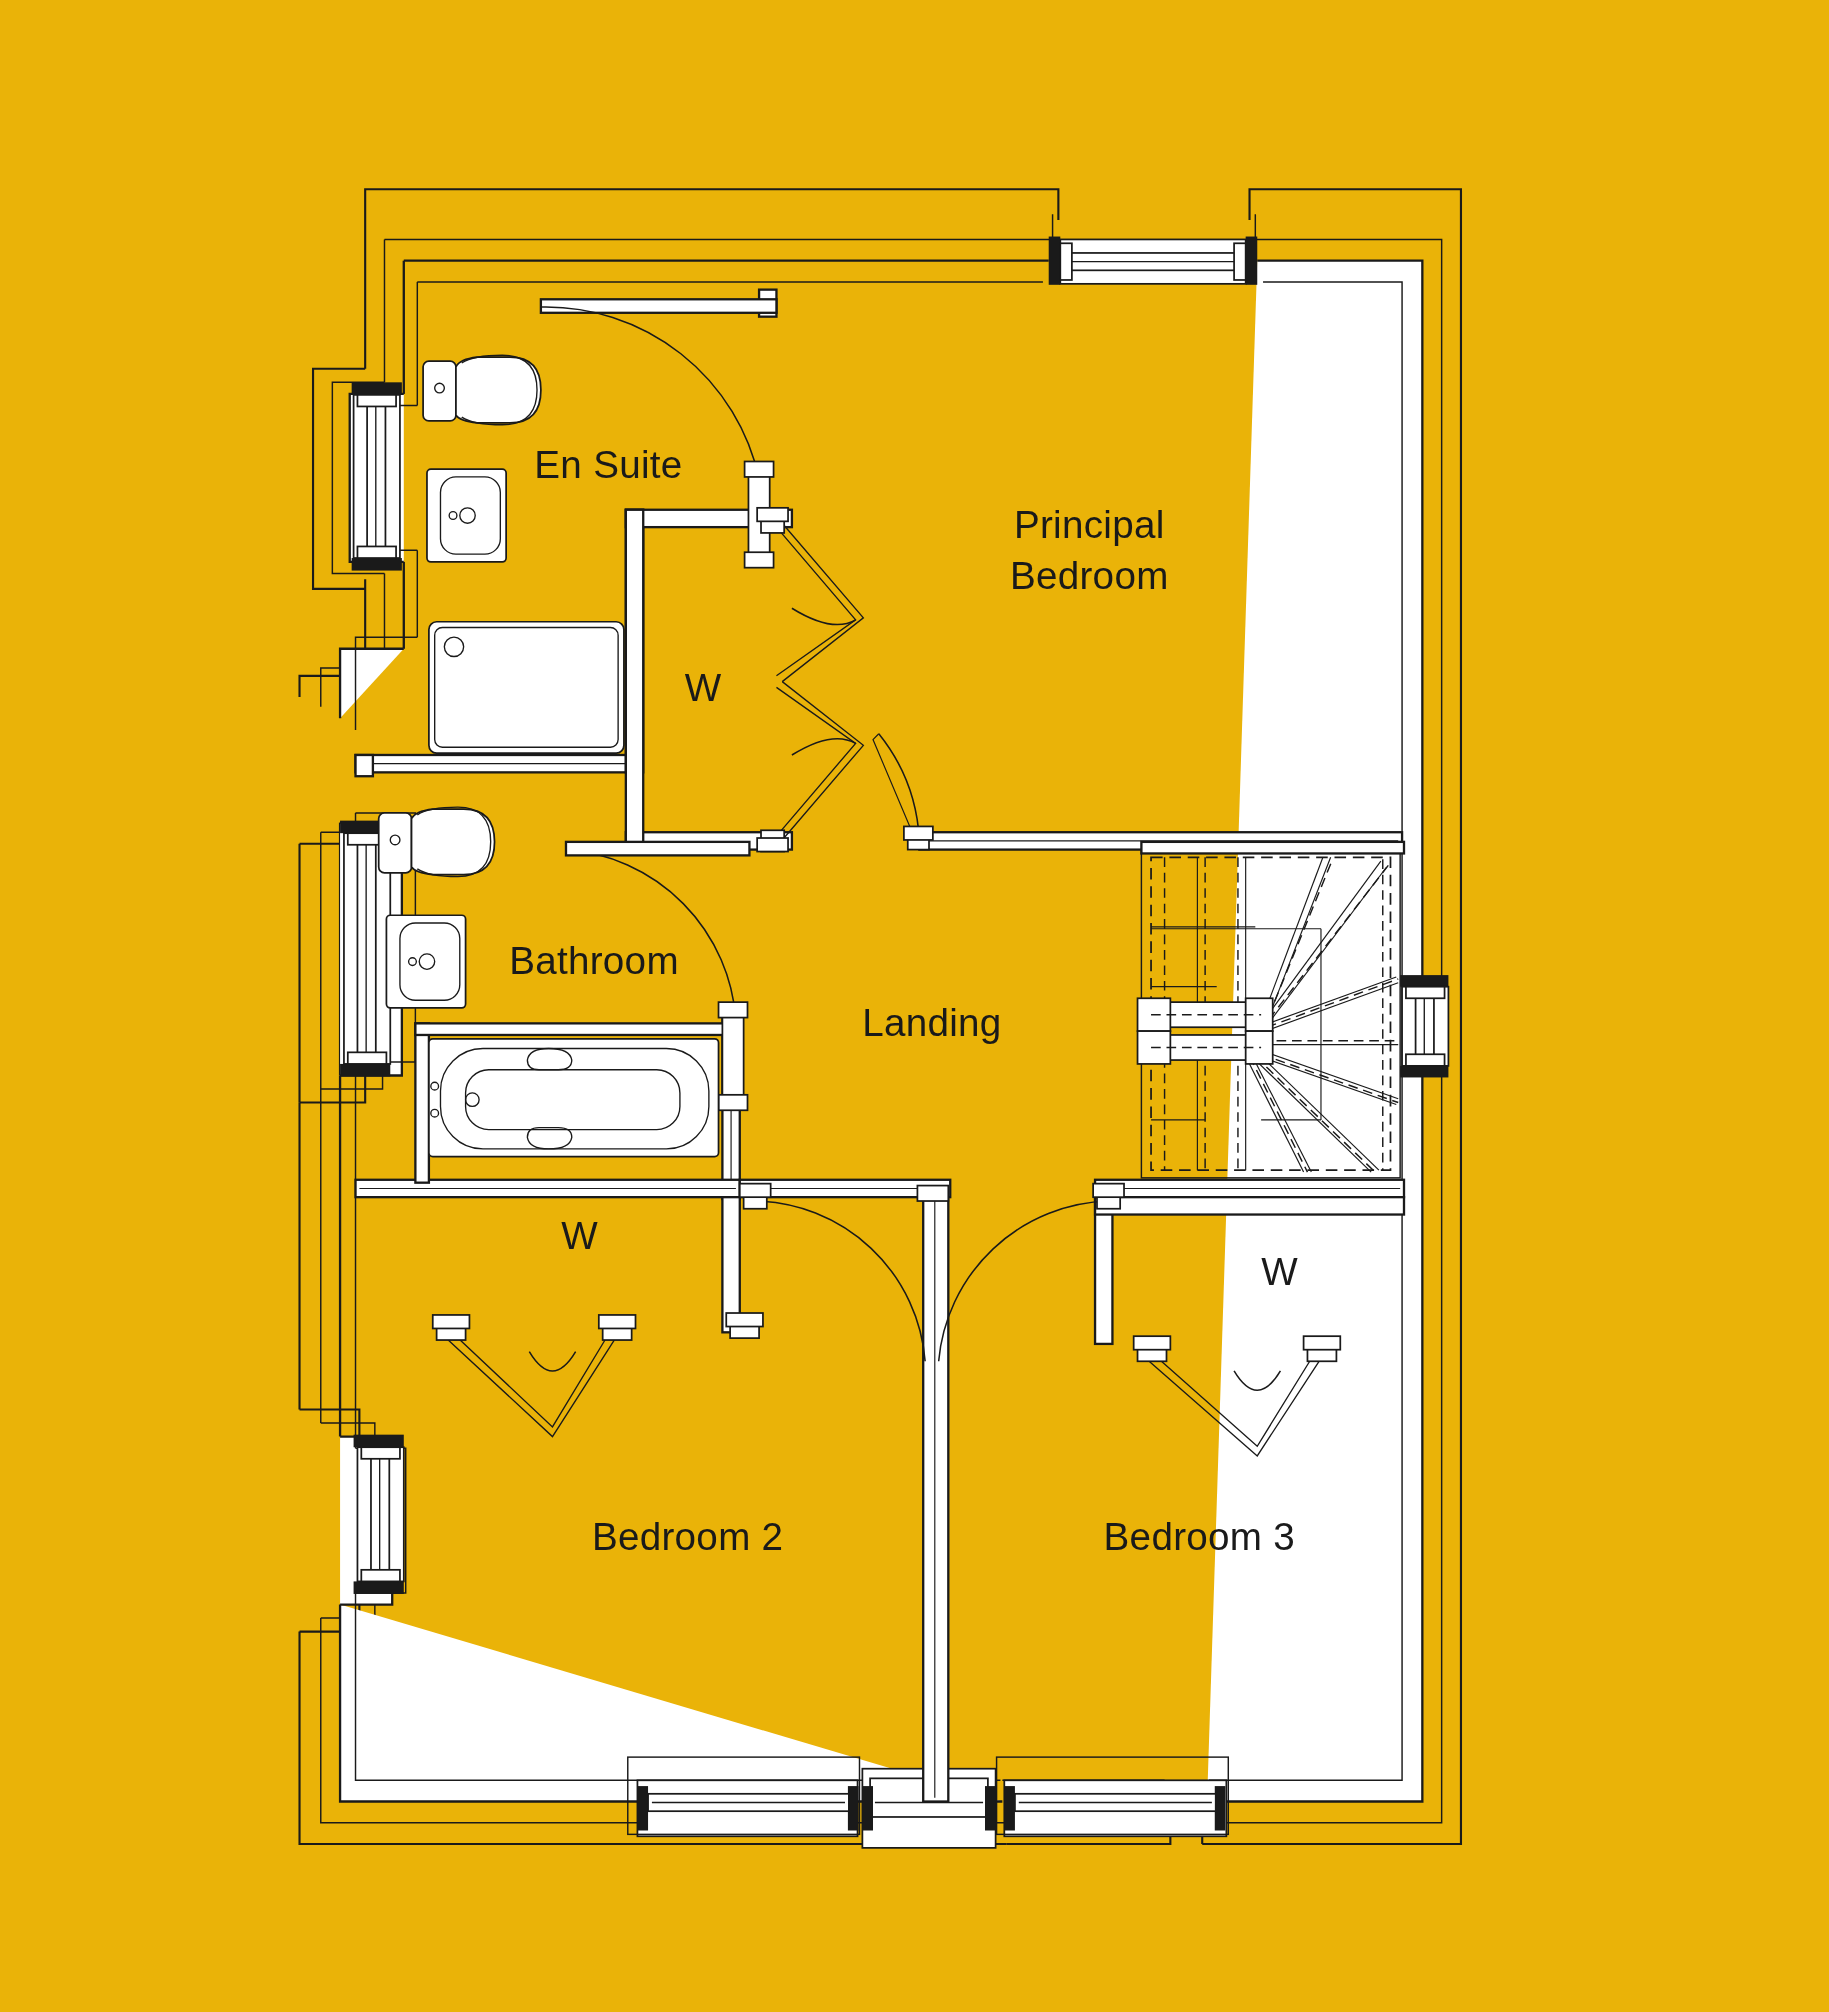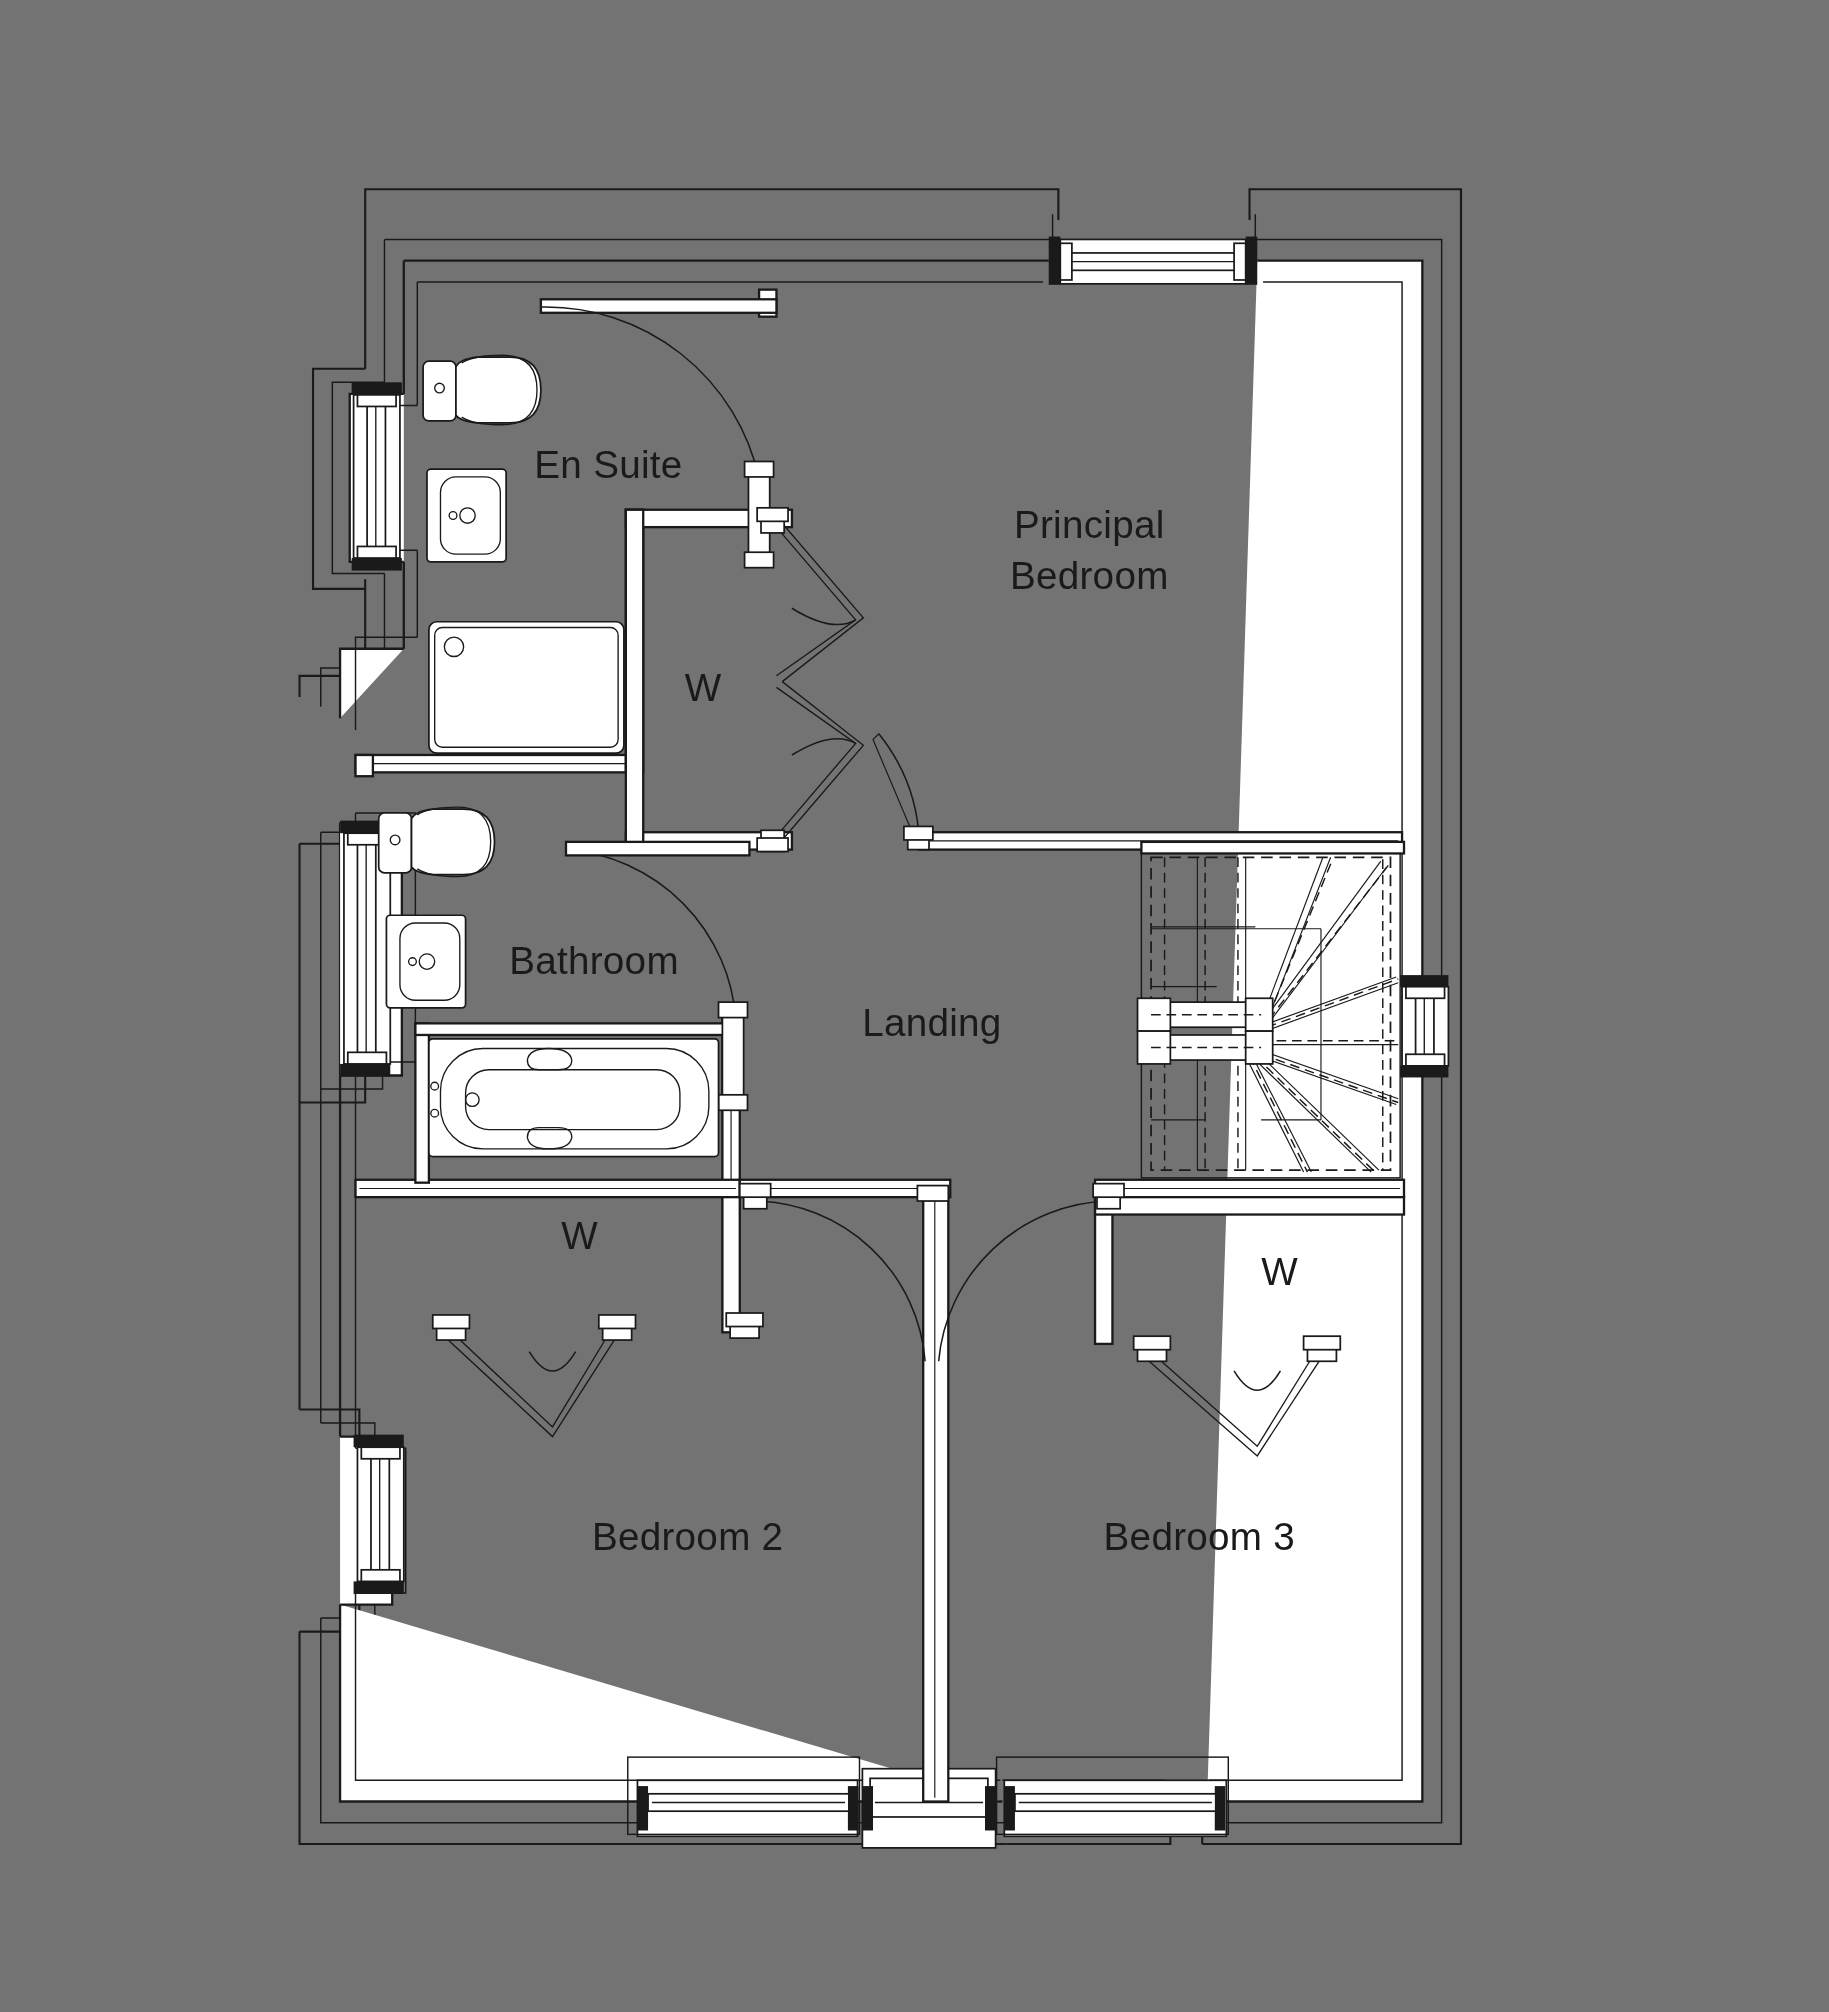--- a/index.html
+++ b/index.html
@@ -8,21 +8,21 @@
     background: #ffffff;
     width: 1830px;
     height: 2012px;
     overflow: hidden;
     font-family: "Liberation Sans", sans-serif;
   }
   #plan-root {
     position: relative;
     width: 1830px;
     height: 2012px;
-    background: #737373;
+    background: #eab308;
   }
   #floorplan-svg {
     display: block;
     width: 1830px;
     height: 2012px;
   }
   .room-label {
     font-family: "Liberation Sans", sans-serif;
     fill: #1a1a1a;
     font-size: 40px;

